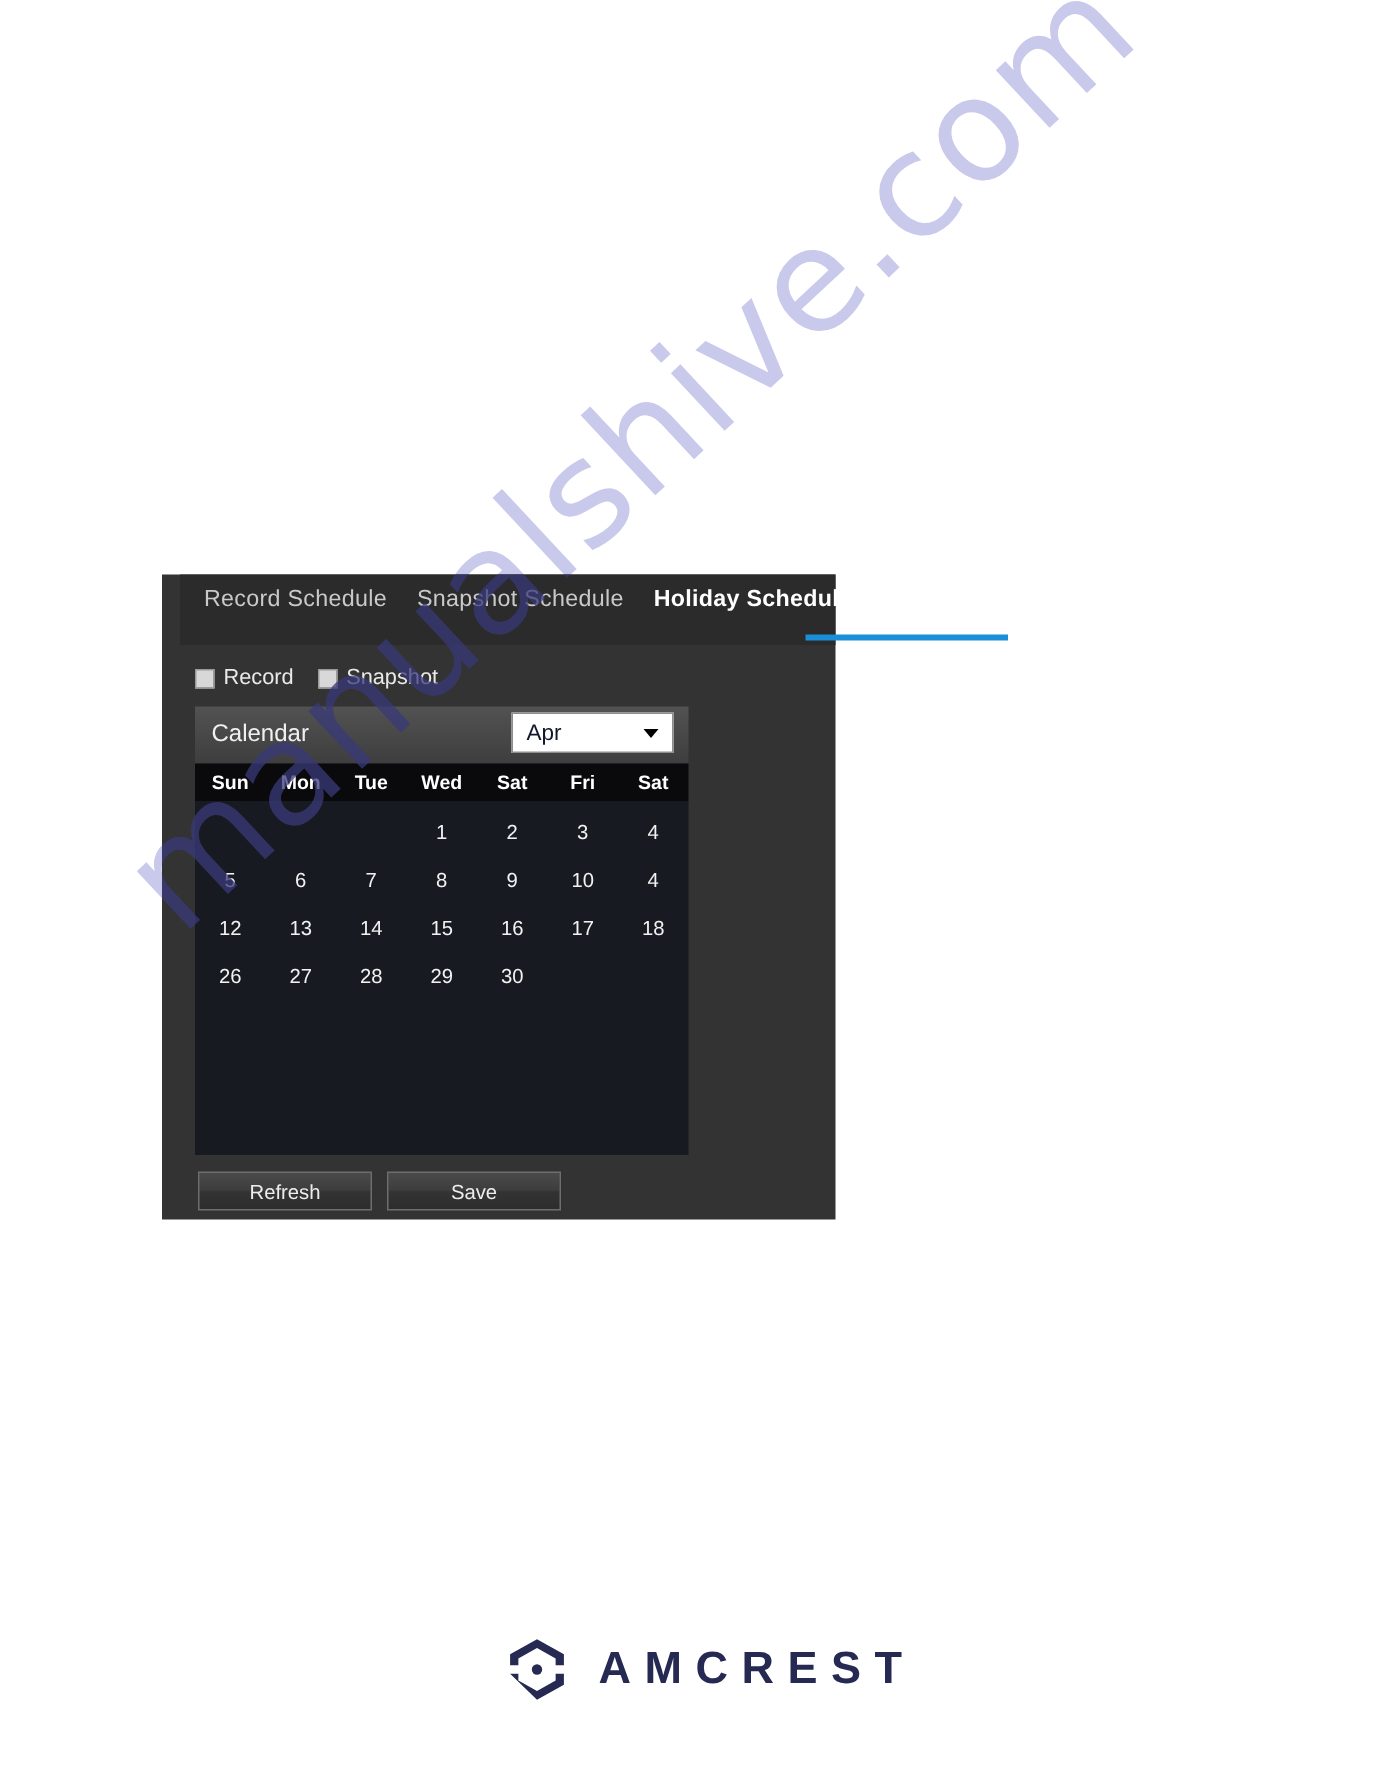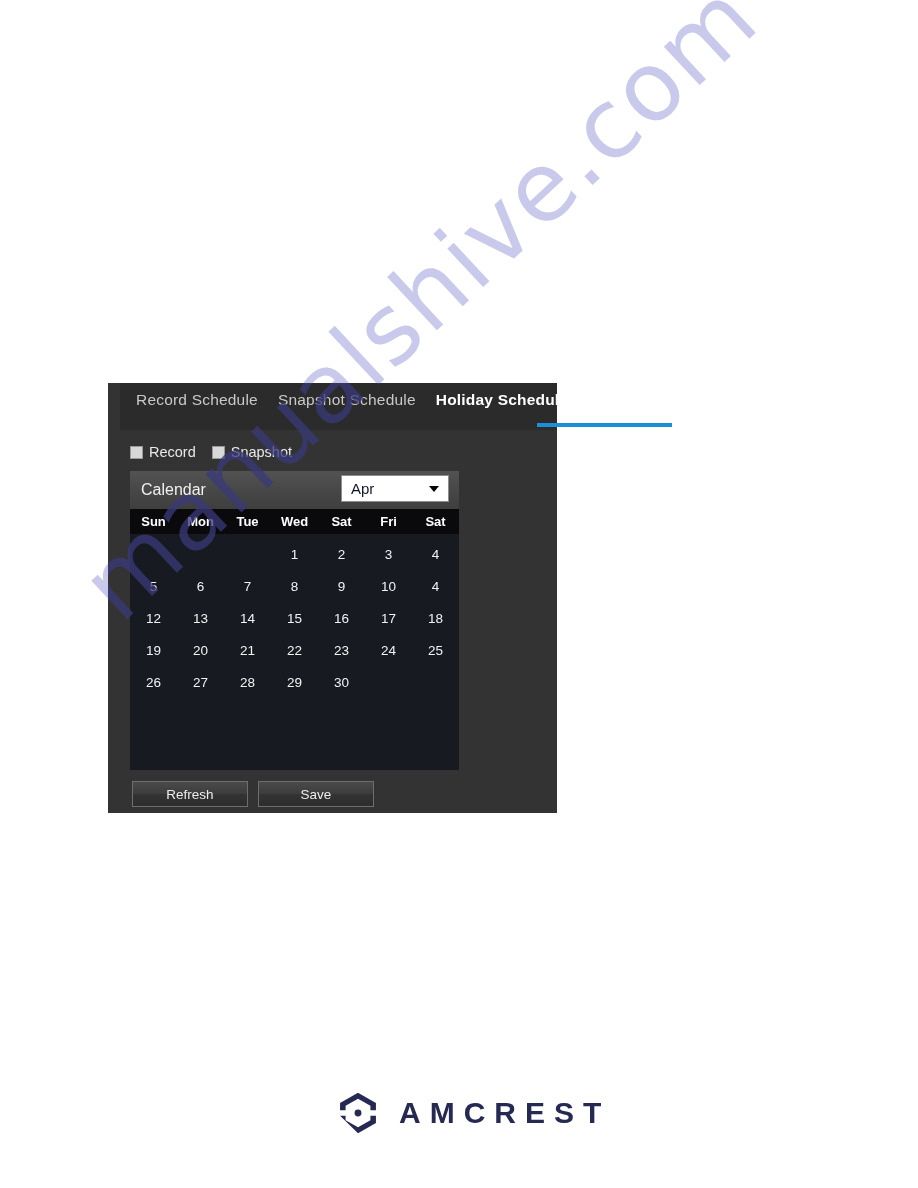--- a/index.html
+++ b/index.html
@@ -337,29 +337,20 @@
               <div class="cal-week">
                 <div class="cal-day">12</div>
                 <div class="cal-day">13</div>
                 <div class="cal-day">14</div>
                 <div class="cal-day">15</div>
                 <div class="cal-day">16</div>
                 <div class="cal-day">17</div>
                 <div class="cal-day">18</div>
               </div>
               <div class="cal-week">
-                <div class="cal-day">19</div>
-                <div class="cal-day">20</div>
-                <div class="cal-day">21</div>
-                <div class="cal-day">22</div>
-                <div class="cal-day">23</div>
-                <div class="cal-day">24</div>
-                <div class="cal-day">25</div>
-              </div>
-              <div class="cal-week">
                 <div class="cal-day">26</div>
                 <div class="cal-day">27</div>
                 <div class="cal-day">28</div>
                 <div class="cal-day">29</div>
                 <div class="cal-day">30</div>
                 <div class="cal-day empty"></div>
                 <div class="cal-day empty"></div>
               </div>
             </div>
         </div>

